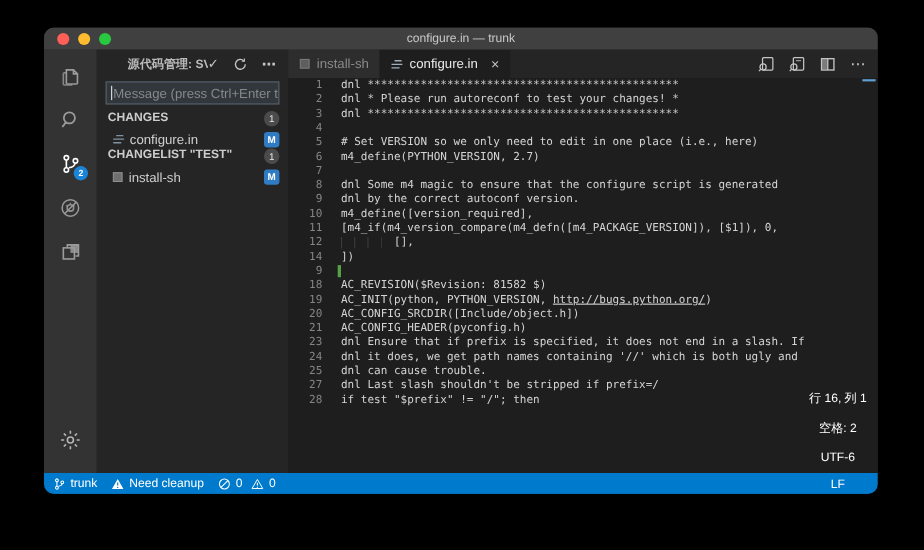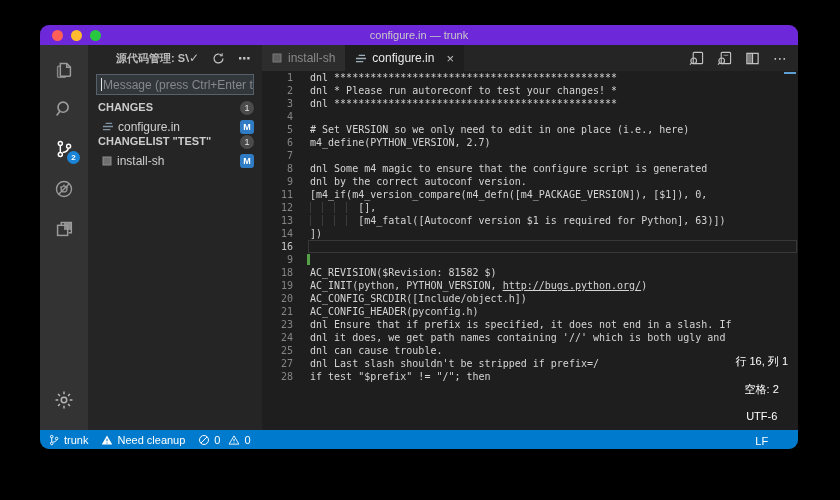--- a/index.html
+++ b/index.html
@@ -2,21 +2,21 @@
 <html><head>
 <meta charset="utf-8">
 <style>
   * { margin:0; padding:0; box-sizing:border-box; }
   html,body { width:840px; height:500px; background:#000; overflow:hidden;
     font-family:"Liberation Sans","DejaVu Sans",sans-serif; }
   .window { position:absolute; left:40px; top:25px; width:758px; height:424px;
     background:#1e1e1e; border-radius:9px; overflow:hidden; display:flex; flex-direction:column;
     box-shadow:0 18px 50px rgba(0,0,0,.7); }
   
-  .titlebar { height:20px; background:#6d28d9; display:flex; align-items:center; position:relative; flex:0 0 auto; }
+  .titlebar { height:20px; background:#404040; display:flex; align-items:center; position:relative; flex:0 0 auto; }
   .traffic { display:flex; gap:8px; margin-left:12px; }
   .tl { width:11px; height:11px; border-radius:50%; }
   .tl.red{background:#ff5f57}.tl.yellow{background:#febc2e}.tl.green{background:#28c840}
   .title-text { position:absolute; left:0; right:0; text-align:center; font-size:11px; color:#c9c9c9; pointer-events:none; }
   
   .main { flex:1 1 auto; display:flex; min-height:0; }
   
   .activitybar { width:48px; background:#333333; display:flex; flex-direction:column; align-items:center; padding-top:4px; flex:0 0 auto; }
   .act-item { width:48px; height:40px; display:flex; align-items:center; justify-content:center; position:relative; color:#9b9b9b; }
   .act-item.active { color:#ffffff; }
@@ -247,25 +247,24 @@
         <div>
             <div class="code-row"><span class="ln">1</span><span class="lt">dnl ***********************************************</span></div>
             <div class="code-row"><span class="ln">2</span><span class="lt">dnl * Please run autoreconf to test your changes! *</span></div>
             <div class="code-row"><span class="ln">3</span><span class="lt">dnl ***********************************************</span></div>
             <div class="code-row"><span class="ln">4</span><span class="lt"></span></div>
             <div class="code-row"><span class="ln">5</span><span class="lt"># Set VERSION so we only need to edit in one place (i.e., here)</span></div>
             <div class="code-row"><span class="ln">6</span><span class="lt">m4_define(PYTHON_VERSION, 2.7)</span></div>
             <div class="code-row"><span class="ln">7</span><span class="lt"></span></div>
             <div class="code-row"><span class="ln">8</span><span class="lt">dnl Some m4 magic to ensure that the configure script is generated</span></div>
             <div class="code-row"><span class="ln">9</span><span class="lt">dnl by the correct autoconf version.</span></div>
+            <div class="code-row"><span class="ln">10</span><span class="lt">m4_define([version_required],</span></div>
             <div class="code-row"><span class="ln">11</span><span class="lt">[m4_if(m4_version_compare(m4_defn([m4_PACKAGE_VERSION]), [$1]), 0,</span></div>
             <div class="code-row"><span class="ln">12</span><span class="lt"><span class="ig">  </span><span class="ig">  </span><span class="ig">  </span><span class="ig">  </span>[],</span></div>
-            <div class="code-row"><span class="ln">13</span><span class="lt"><span class="ig">  </span><span class="ig">  </span><span class="ig">  </span><span class="ig">  </span>[m4_fatal([Autoconf version $1 is required for Python], 63)])</span></div>
             <div class="code-row"><span class="ln">14</span><span class="lt">])</span></div>
-            <div class="code-row"><span class="cur-line-box"></span><span class="ln ln-active">16</span><span class="lt"></span></div>
             <div class="code-row"><span class="added-marker"></span><span class="ln">9</span><span class="lt"></span></div>
             <div class="code-row"><span class="ln">18</span><span class="lt">AC_REVISION($Revision: 81582 $)</span></div>
             <div class="code-row"><span class="ln">19</span><span class="lt">AC_INIT(python, PYTHON_VERSION, <span class="lnk">http://bugs.python.org/</span>)</span></div>
             <div class="code-row"><span class="ln">20</span><span class="lt">AC_CONFIG_SRCDIR([Include/object.h])</span></div>
             <div class="code-row"><span class="ln">21</span><span class="lt">AC_CONFIG_HEADER(pyconfig.h)</span></div>
             <div class="code-row"><span class="ln">23</span><span class="lt">dnl Ensure that if prefix is specified, it does not end in a slash. If</span></div>
             <div class="code-row"><span class="ln">24</span><span class="lt">dnl it does, we get path names containing '//' which is both ugly and</span></div>
             <div class="code-row"><span class="ln">25</span><span class="lt">dnl can cause trouble.</span></div>
             <div class="code-row"><span class="ln">27</span><span class="lt">dnl Last slash shouldn't be stripped if prefix=/</span></div>
             <div class="code-row"><span class="ln">28</span><span class="lt">if test "$prefix" != "/"; then</span></div>

